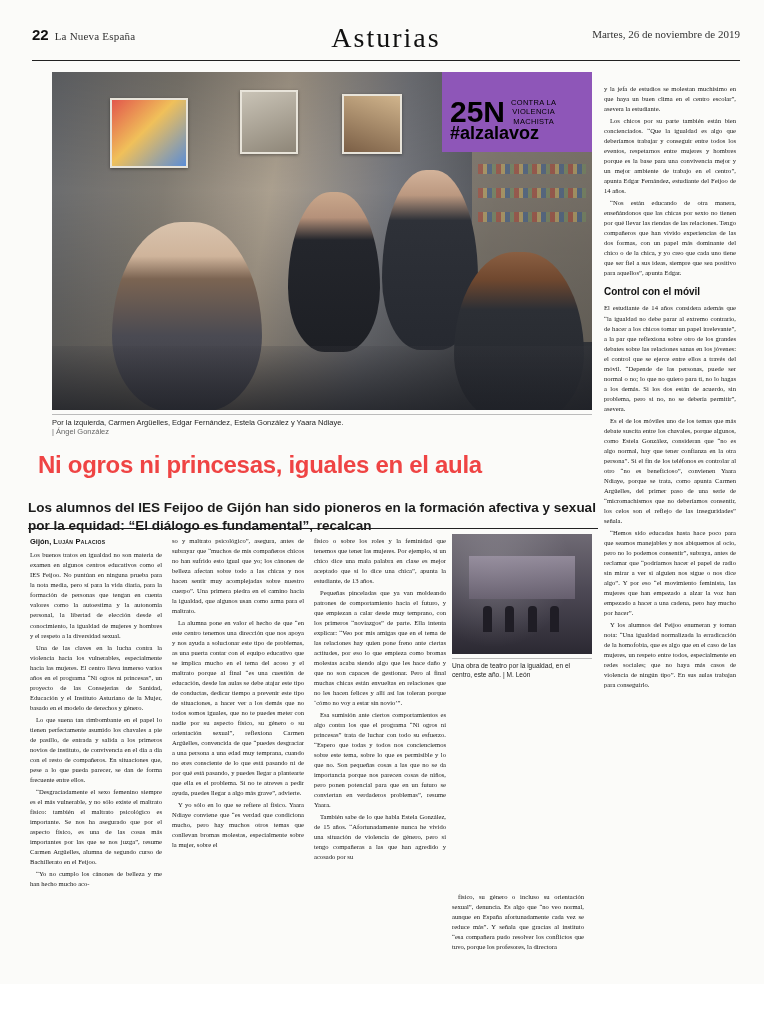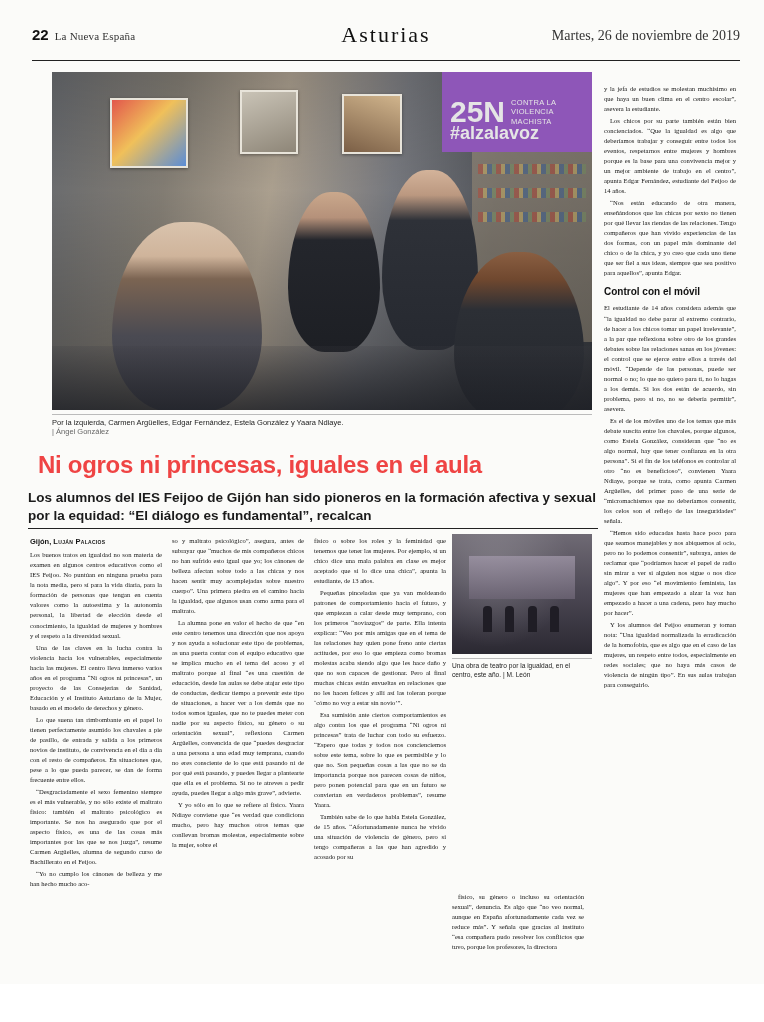--- a/index.html
+++ b/index.html
@@ -48,32 +48,32 @@
     color: #111;
   }
   .paper-name {
     font-family: Liberation Serif, serif;
     font-size: 11px;
     letter-spacing: 0.2px;
     color: #333;
   }
   .section-title {
     font-family: "Liberation Serif", serif;
-    font-size: 22px;
+    font-size: 28px;
     letter-spacing: 2px;
     color: #111;
     position: absolute;
     left: 50%;
     transform: translateX(-50%);
     top: -4px;
     text-align: center;
   }
   .mast-date {
     font-family: "Liberation Serif", serif;
-    font-size: 14px;
+    font-size: 11px;
     color: #333;
     padding-top: 2px;
   }
 
   
   .photo-wrap {
     position: absolute;
     top: 72px;
     left: 52px;
     width: 540px;
@@ -140,26 +140,27 @@
   }
 
   
   .badge25 {
     position: absolute;
     right: 0;
     top: 0;
     width: 150px;
     height: 80px;
     background: #8e56b8;
-    color: #e5e5e5;
+    color: #000000;
     display: flex;
     align-items: center;
     padding: 6px 8px;
     box-sizing: border-box;
     gap: 6px;
+    text-align: center;
   }
   .badge25 .big {
     font-family: "Liberation Sans", sans-serif;
     font-weight: bold;
     font-size: 30px;
     line-height: 1;
   }
   .badge25 .small {
     font-family: "Liberation Sans", sans-serif;
     font-size: 7.5px;
@@ -199,21 +200,21 @@
     width: 556px;
     font-family: "Liberation Sans", sans-serif;
     font-weight: bold;
     font-size: 24px;
     letter-spacing: -0.3px;
     color: #ef4444;
     line-height: 1.05;
   }
   .subhead {
     position: absolute;
-    top: 478px;
+    top: 488px;
     left: 28px;
     width: 570px;
     font-family: "Liberation Sans", sans-serif;
     font-size: 13.5px;
     line-height: 1.3;
     color: #1b1b1b;
   }
   .rule-under-head {
     position: absolute;
     top: 528px;

